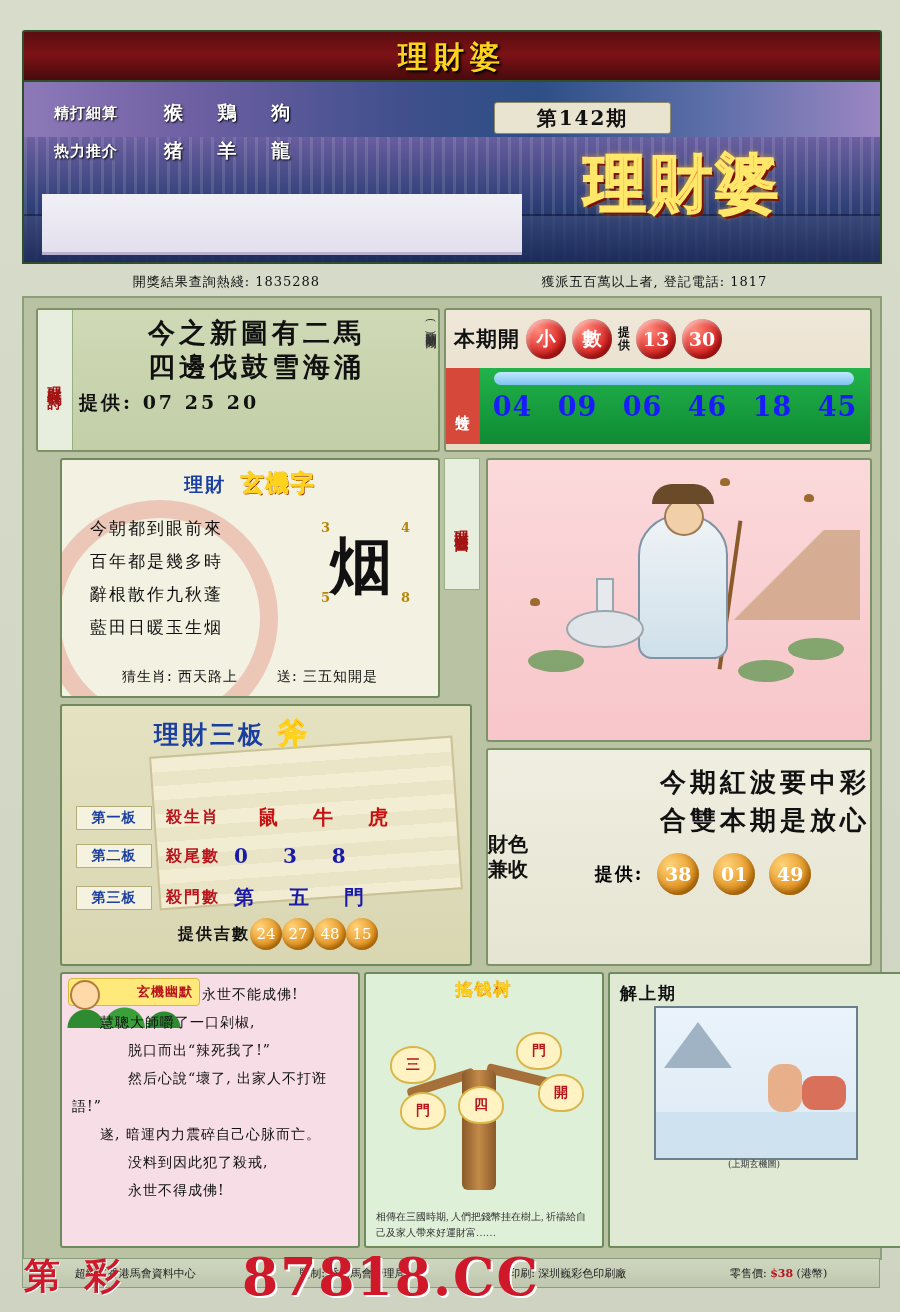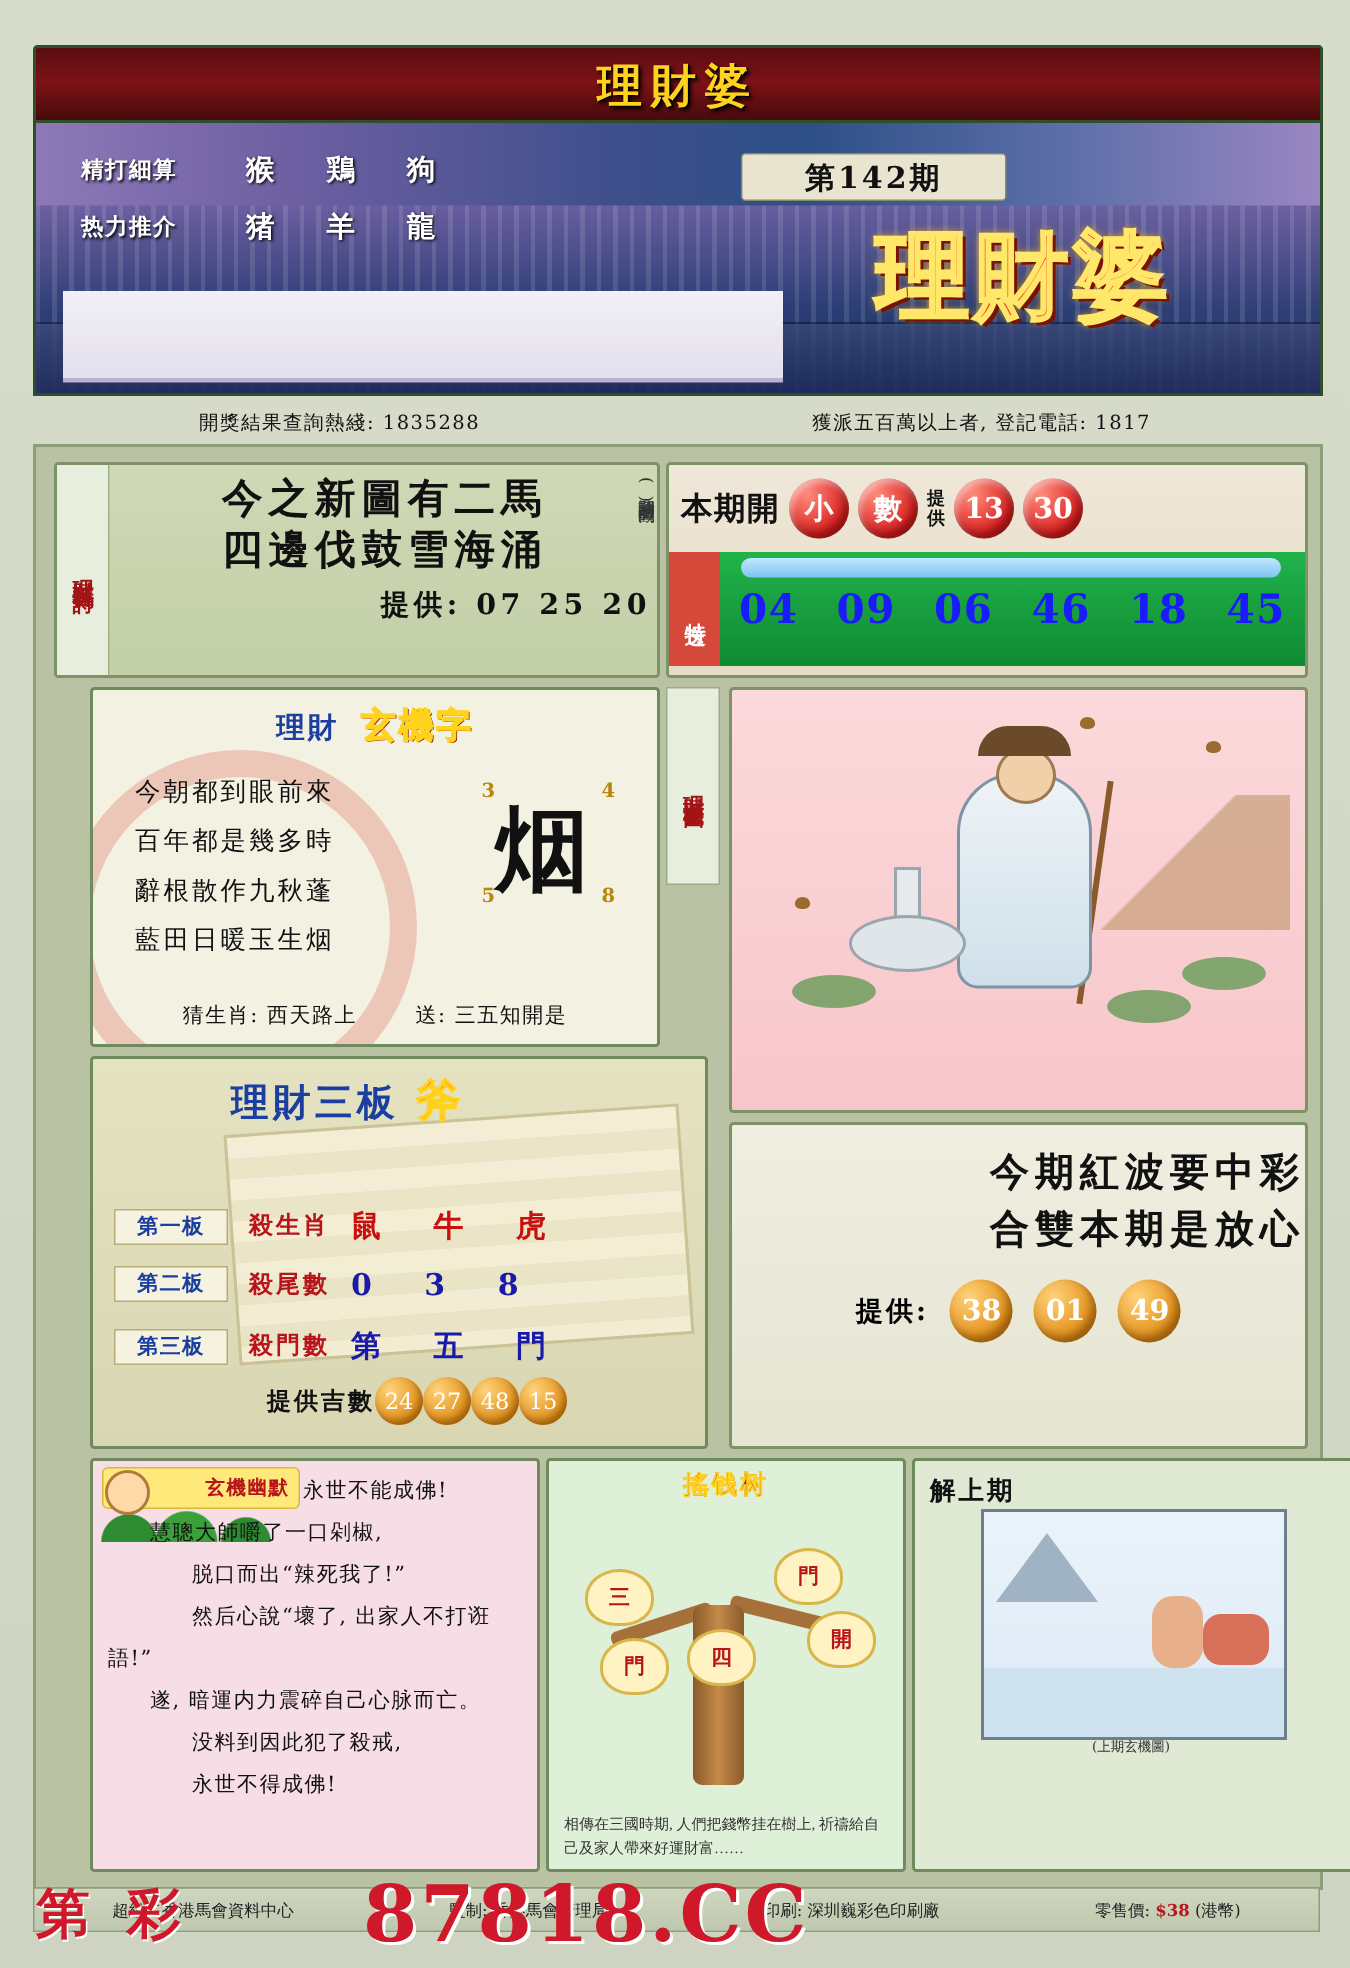--- a/index.html
+++ b/index.html
@@ -100,21 +100,21 @@
   }
   .poem-side .vlabel{font-size:14px;}
   .poem-main{flex:1;position:relative;padding:6px 4px 0 6px;}
   .poem-line{
     font-family:"DejaVu Serif","Liberation Serif",serif;
     font-size:27px;font-weight:bold;color:#111;letter-spacing:4px;
     text-align:center;line-height:1.25;
   }
   .poem-give{
     font-family:"DejaVu Serif","Liberation Serif",serif;
-    font-size:19px;font-weight:bold;color:#111;text-align:right;
+    font-size:19px;font-weight:bold;color:#111;text-align:left;
     margin-top:6px;letter-spacing:3px;
   }
   .poem-note{
     position:absolute;right:2px;top:8px;writing-mode:vertical-rl;
     font-size:11px;color:#333;letter-spacing:1px;line-height:1.1;
     font-family:"DejaVu Serif","Liberation Serif",serif;
   }
   .open-box{
     position:absolute;left:420px;top:10px;width:424px;height:140px;
     border:2px solid #7d9367;border-radius:3px;overflow:hidden;
@@ -248,21 +248,21 @@
     display:flex;align-items:center;justify-content:center;letter-spacing:1px;
   }
   .axkind{
     width:82px;text-align:center;font-family:"DejaVu Serif",serif;
     font-size:16px;font-weight:bold;color:#b8141b;letter-spacing:2px;
   }
   .axvals{
     font-family:"DejaVu Serif",serif;font-size:20px;font-weight:bold;
     color:#1a1aa8;letter-spacing:14px;
   }
-  .axvals.red{color:#c81010;}
+  .axvals.red{color:#c81010;margin-left:24px;}
   .luckyrow{
     position:absolute;left:116px;top:212px;display:flex;align-items:center;
   }
   .luckyrow .lbl{font-family:"DejaVu Serif",serif;font-size:16px;font-weight:bold;color:#111;letter-spacing:2px;}
   .lball{
     width:32px;height:32px;border-radius:50%;
     background:radial-gradient(circle at 32% 28%,#ffd37a,#e08a12 72%);
     display:flex;align-items:center;justify-content:center;
     font-family:"DejaVu Serif",serif;font-size:15px;font-weight:normal;color:#fff;
     box-shadow:inset -2px -3px 5px rgba(0,0,0,.3);
@@ -540,20 +540,23 @@
       <div class="luckyrow">
         <span class="lbl">提供吉數</span>
         <span class="lball">24</span>
         <span class="lball">27</span>
         <span class="lball">48</span>
         <span class="lball">15</span>
       </div>
     </div>
 
     <div class="caise">
+      <div class="caise-side">
+        <span>財色兼收</span>
+      </div>
       <div class="caise-main">
         <div class="caise-line">今期紅波要中彩</div>
         <div class="caise-line">合雙本期是放心</div>
         <div class="caise-give">
           <span class="lbl">提供:</span>
           <span class="gball">38</span>
           <span class="gball">01</span>
           <span class="gball">49</span>
         </div>
       </div>

